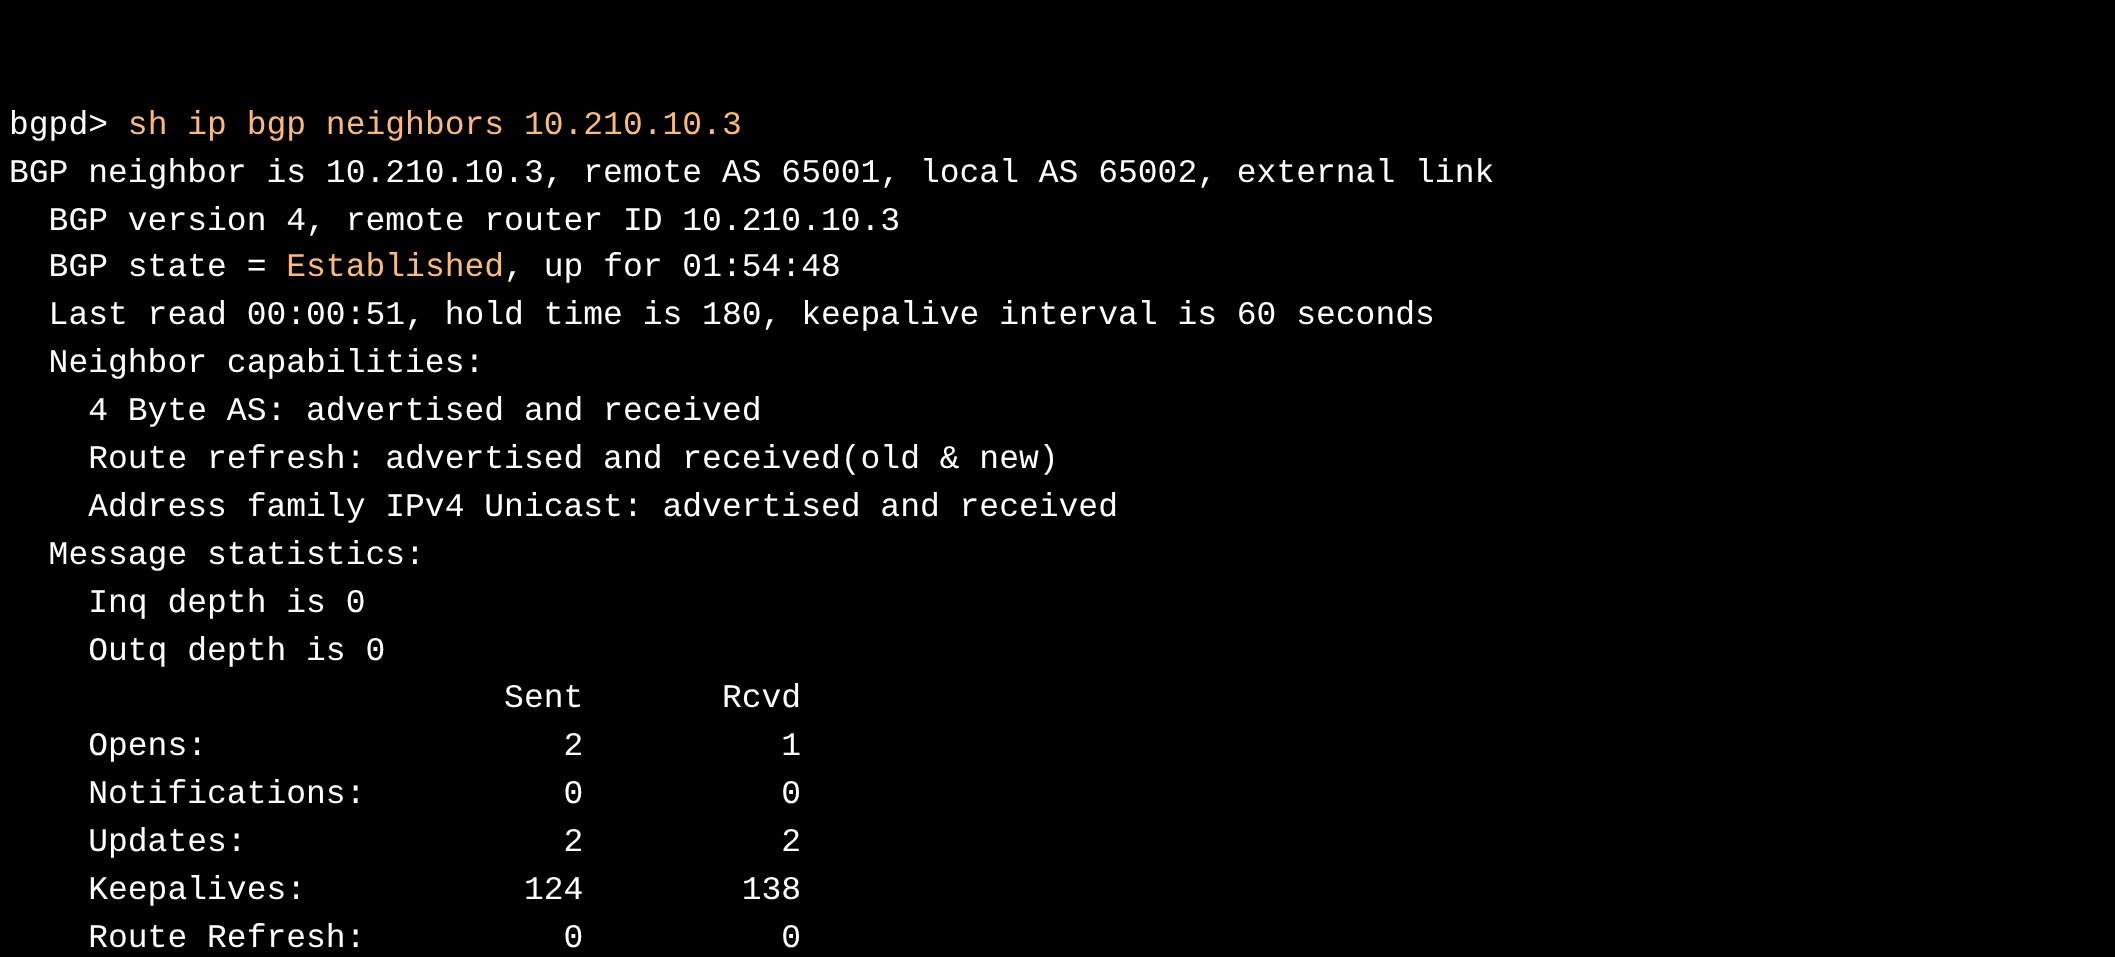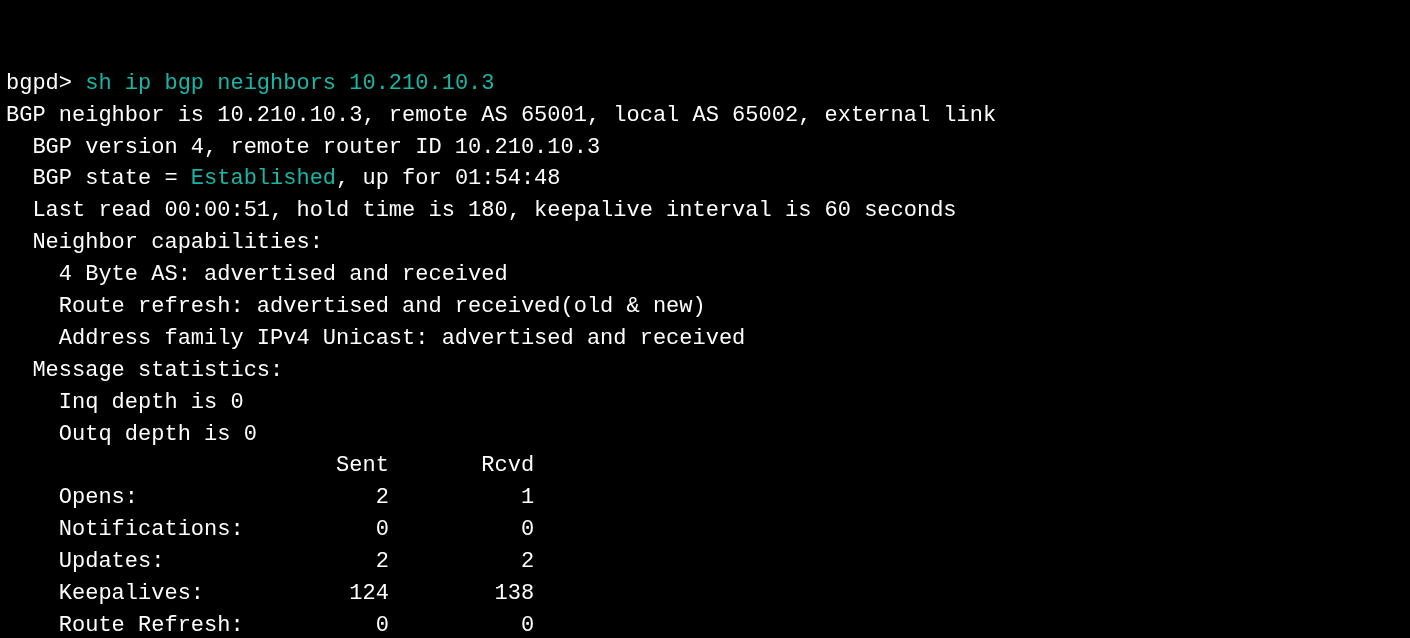--- a/index.html
+++ b/index.html
@@ -9,20 +9,20 @@
       font-family: "Courier New", Courier, monospace;
       font-size: 22px;
       line-height: 1.45;
       padding: 4px 6px;
       white-space: pre;
       width: 1410px;
       height: 638px;
       overflow: hidden;
     }
     .prompt-line { display: block; }
-    .green { color: #14b8a6; }
+    .green { color: #fdba74; }
     .white { color: #ffffff; }
   </style>
 </head>
 <body>
 
 <div><span class="prompt-line"><span class="white">bgpd&gt; </span><span class="green">sh ip bgp neighbors 10.210.10.3</span></span><span class="prompt-line white">BGP neighbor is 10.210.10.3, remote AS 65001, local AS 65002, external link</span><span class="prompt-line white">  BGP version 4, remote router ID 10.210.10.3</span><span class="prompt-line"><span class="white">  BGP state = </span><span class="green">Established</span><span class="white">, up for 01:54:48</span></span><span class="prompt-line white">  Last read 00:00:51, hold time is 180, keepalive interval is 60 seconds</span><span class="prompt-line white">  Neighbor capabilities:</span><span class="prompt-line white">    4 Byte AS: advertised and received</span><span class="prompt-line white">    Route refresh: advertised and received(old &amp; new)</span><span class="prompt-line white">    Address family IPv4 Unicast: advertised and received</span><span class="prompt-line white">  Message statistics:</span><span class="prompt-line white">    Inq depth is 0</span><span class="prompt-line white">    Outq depth is 0</span><span class="prompt-line white">                         Sent       Rcvd</span><span class="prompt-line white">    Opens:                  2          1</span><span class="prompt-line white">    Notifications:          0          0</span><span class="prompt-line white">    Updates:                2          2</span><span class="prompt-line white">    Keepalives:           124        138</span><span class="prompt-line white">    Route Refresh:          0          0</span></div>
 
 
 </body></html>

